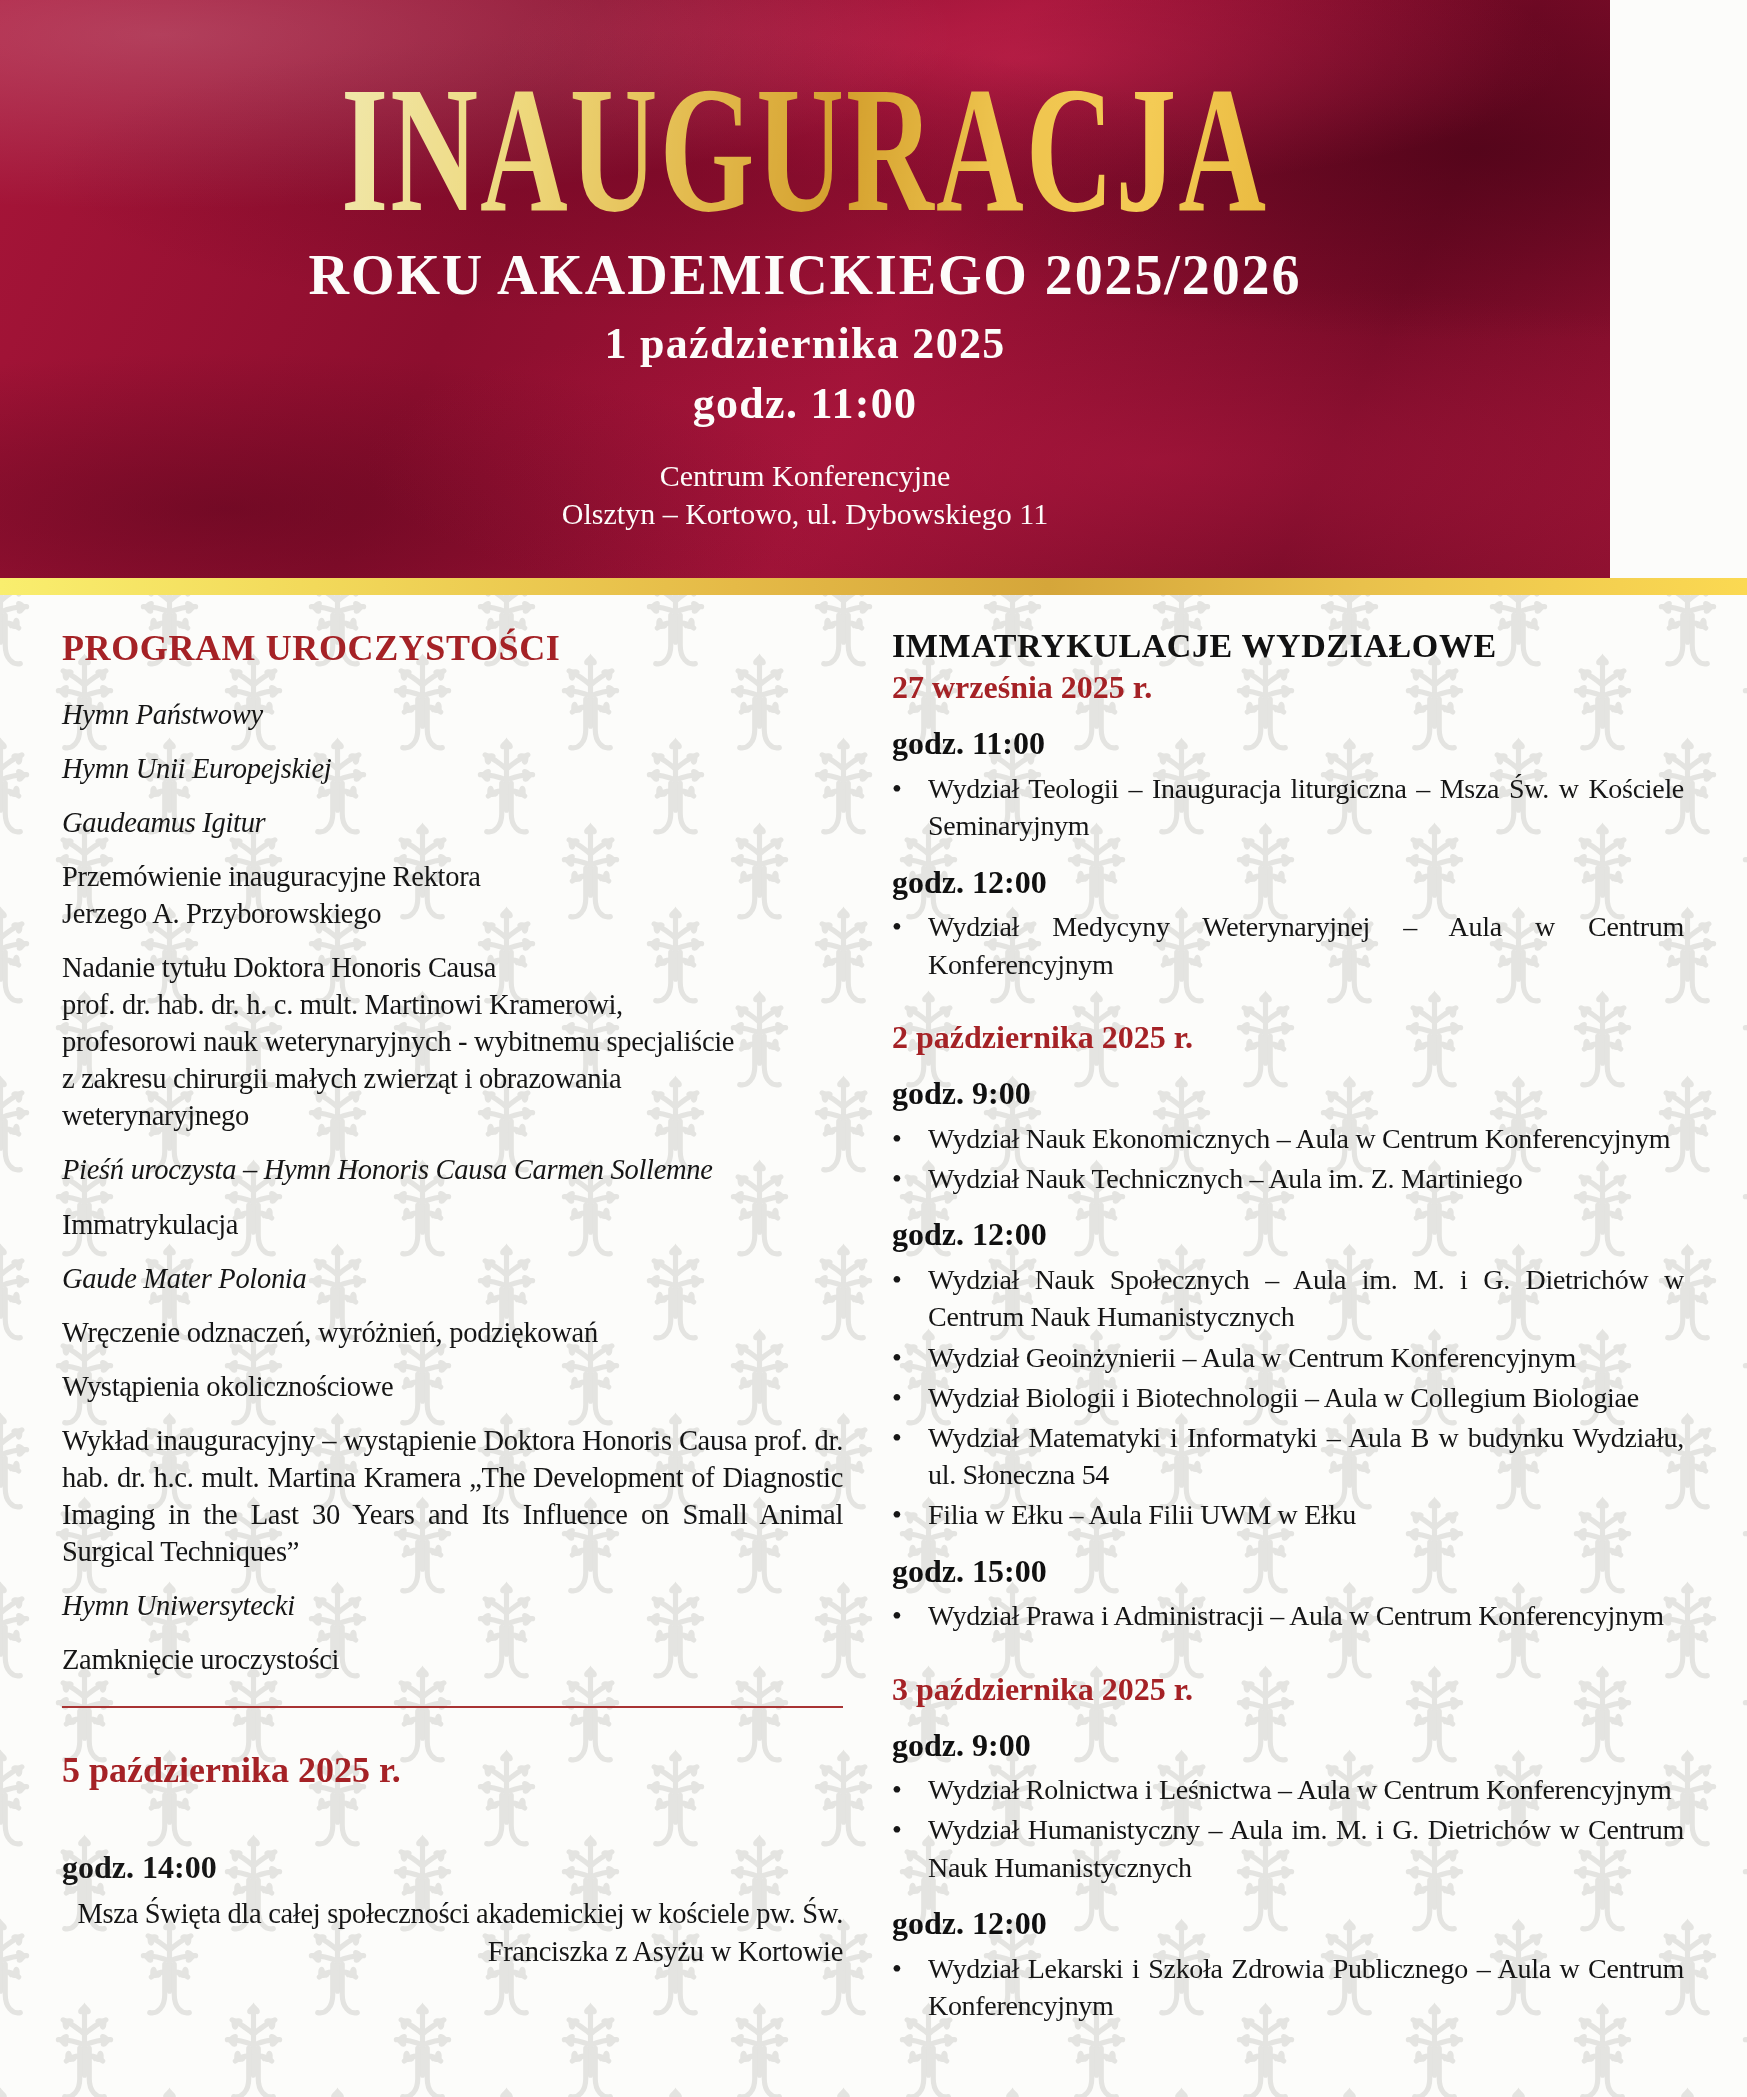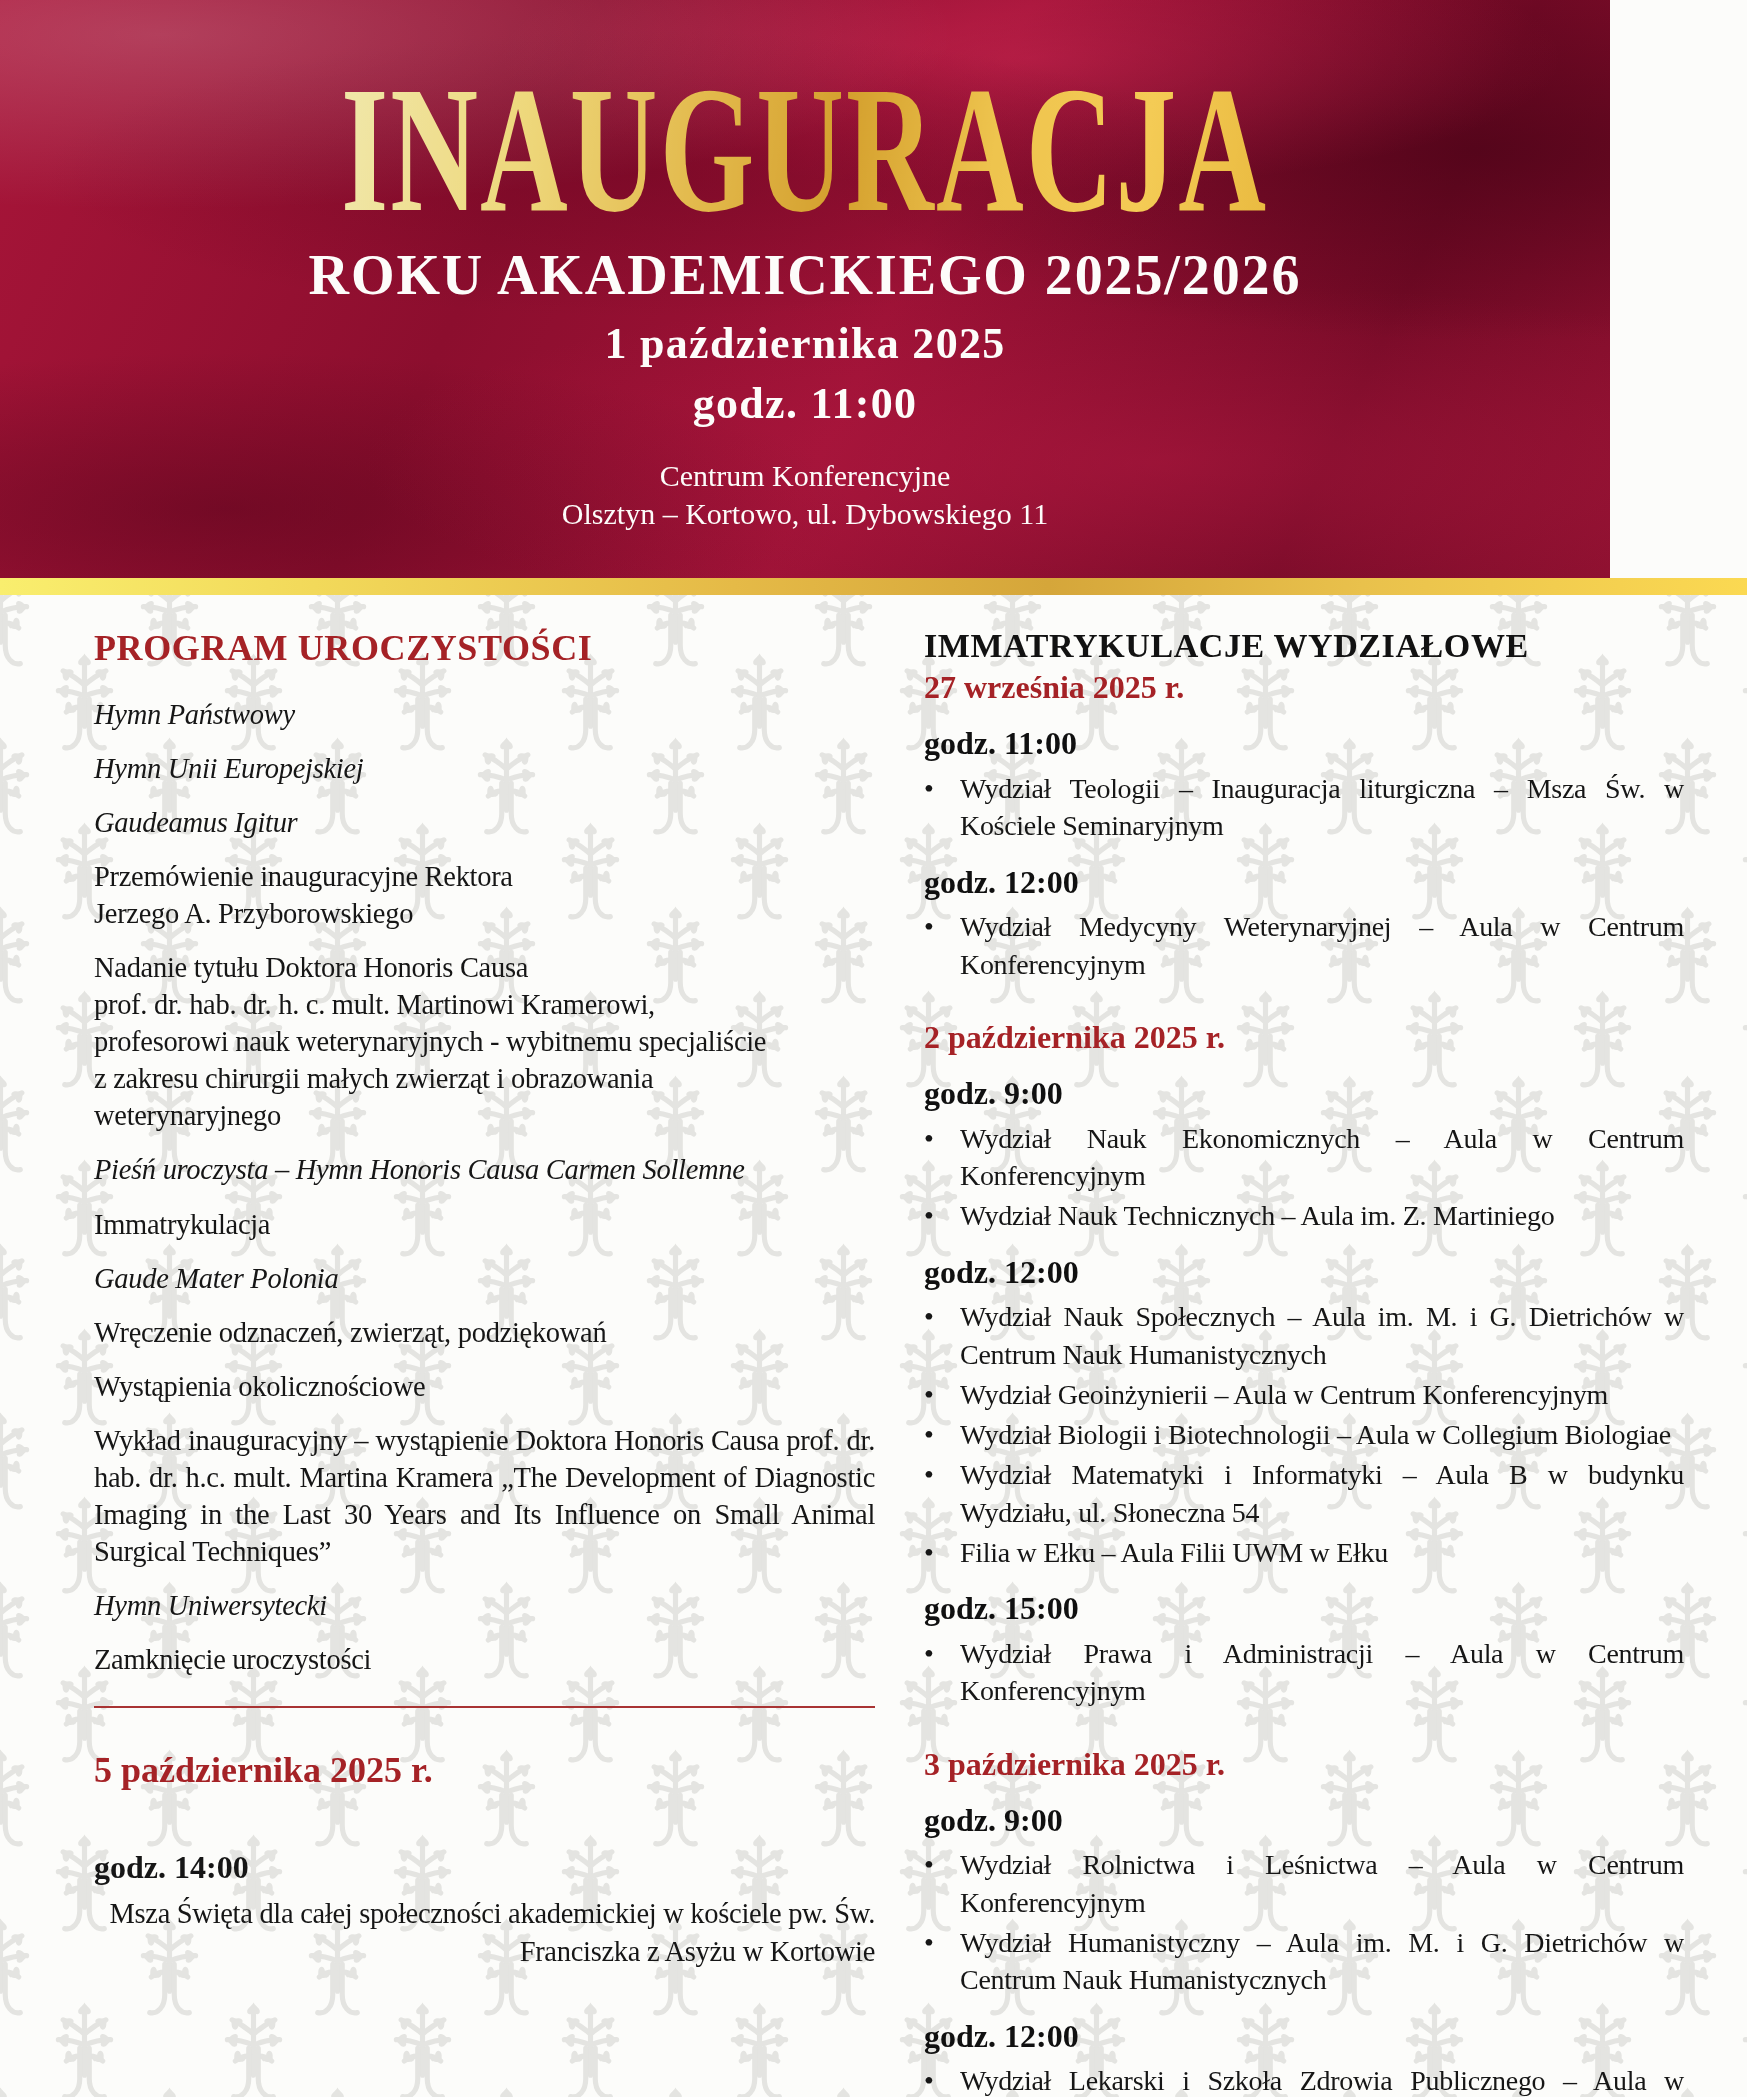--- a/index.html
+++ b/index.html
@@ -42,21 +42,20 @@
 
   .gold-bar {
     position:absolute; top:578px; left:0; width:1747px; height:16.5px;
     background:linear-gradient(90deg,#f9ee6e 0%,#f2d95a 18%,#e5ba47 42%,#d5a63a 60%,#e9c14c 78%,#fbd952 100%);
   }
 
   
   .main {
     position:absolute; top:595px; left:0; right:0; bottom:0;
     overflow:hidden;
-    padding-left:32px;
   }
   .pattern-layer { position:absolute; top:0; left:0; right:0; bottom:0; z-index:0; }
   .pattern-layer svg { position:absolute; }
 
   .columns {
     position:relative; z-index:1;
     display:flex; align-items:flex-start;
     padding:32px 63px 0 62px; gap:49px;
   }
   .col-left  { width:781px; flex:none; }
@@ -778,21 +777,21 @@
             <div class="prog-item ">Przemówienie inauguracyjne Rektora
 Jerzego A. Przyborowskiego</div>
             <div class="prog-item ">Nadanie tytułu Doktora Honoris Causa
 prof. dr. hab. dr. h. c. mult. Martinowi Kramerowi,
 profesorowi nauk weterynaryjnych - wybitnemu specjaliście
 z zakresu chirurgii małych zwierząt i obrazowania
 weterynaryjnego</div>
             <div class="prog-item italic">Pieśń uroczysta – Hymn Honoris Causa Carmen Sollemne</div>
             <div class="prog-item ">Immatrykulacja</div>
             <div class="prog-item italic">Gaude Mater Polonia</div>
-            <div class="prog-item ">Wręczenie odznaczeń, zwierząt, podziękowań</div>
+            <div class="prog-item ">Wręczenie odznaczeń, wyróżnień, podziękowań</div>
             <div class="prog-item ">Wystąpienia okolicznościowe</div>
             <div class="prog-item justify">Wykład inauguracyjny – wystąpienie Doktora Honoris Causa prof. dr. hab. dr. h.c. mult. Martina Kramera „The Development of Diagnostic Imaging in the Last 30 Years and Its Influence on Small Animal Surgical Techniques”</div>
             <div class="prog-item italic">Hymn Uniwersytecki</div>
             <div class="prog-item ">Zamknięcie uroczystości</div>
           </div>
         <hr class="red-divider">
         <div class="footer-date">5 października 2025 r.</div>
         <div class="footer-time">godz. 14:00</div>
         <div class="footer-desc">Msza Święta dla całej społeczności akademickiej w kościele pw. Św. Franciszka z Asyżu w Kortowie</div>
       </section>

